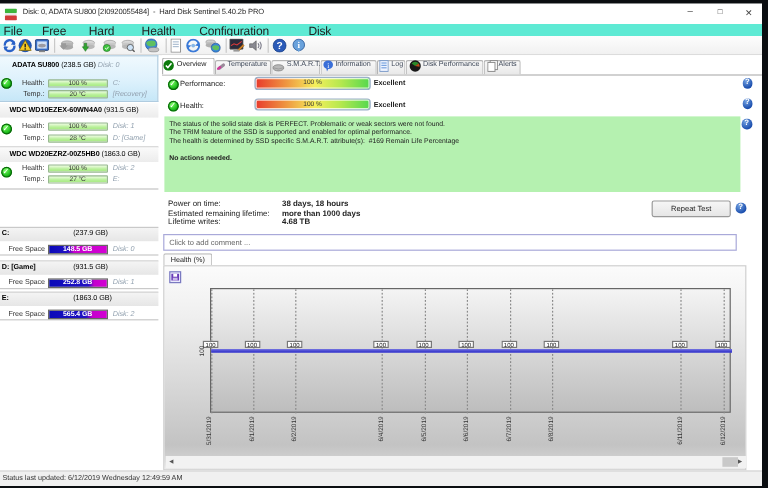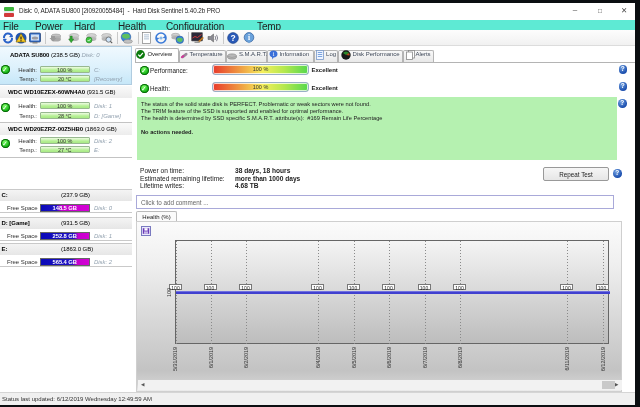--- a/index.html
+++ b/index.html
@@ -55,25 +55,25 @@
         <rect x="0" y="4" width="10" height="3" fill="#e8e8e8"></rect>
         <rect x="0" y="6" width="10" height="4" rx="1" fill="#d23a3a"></rect>
       </svg>
     <span class="txt">Disk: 0, ADATA SU800 [2I0920055484]&nbsp; -&nbsp; Hard Disk Sentinel 5.40.2b PRO</span>
     <div class="capbtn" style="left:569px;font-size:8px;line-height:14px">–</div>
     <div class="capbtn" style="left:594px;font-size:6.5px;line-height:16px">□</div>
     <div class="capbtn" style="left:618px;font-size:7.5px;line-height:16px">✕</div>
   </div>
   <div id="menu">
     <span style="left:3px">File</span>
-      <span style="left:35px">Power</span>
+      <span style="left:35px">Free</span>
       <span style="left:74px">Hard</span>
       <span style="left:118px">Health</span>
       <span style="left:166px">Configuration</span>
-      <span style="left:257px">Temp</span>
+      <span style="left:257px">Disk</span>
   </div>
   <div id="toolbar">
     <svg class="ticon" style="left:2px" width="12" height="12" viewBox="0 0 12 12">
         <path d="M2 6 A4 4 0 0 1 10 5" stroke="#2a62c8" stroke-width="2" fill="none"></path>
         <path d="M10 6 A4 4 0 0 1 2 7" stroke="#2a62c8" stroke-width="2" fill="none"></path>
         <path d="M10 2 L10.5 5.5 L7 5" fill="#2a62c8"></path>
         <path d="M2 10 L1.5 6.5 L5 7" fill="#2a62c8"></path>
       </svg>
     <svg class="ticon" style="left:15px" width="12" height="12" viewBox="0 0 12 12">
         <circle cx="6" cy="6" r="5.5" fill="#2255b0"></circle>

